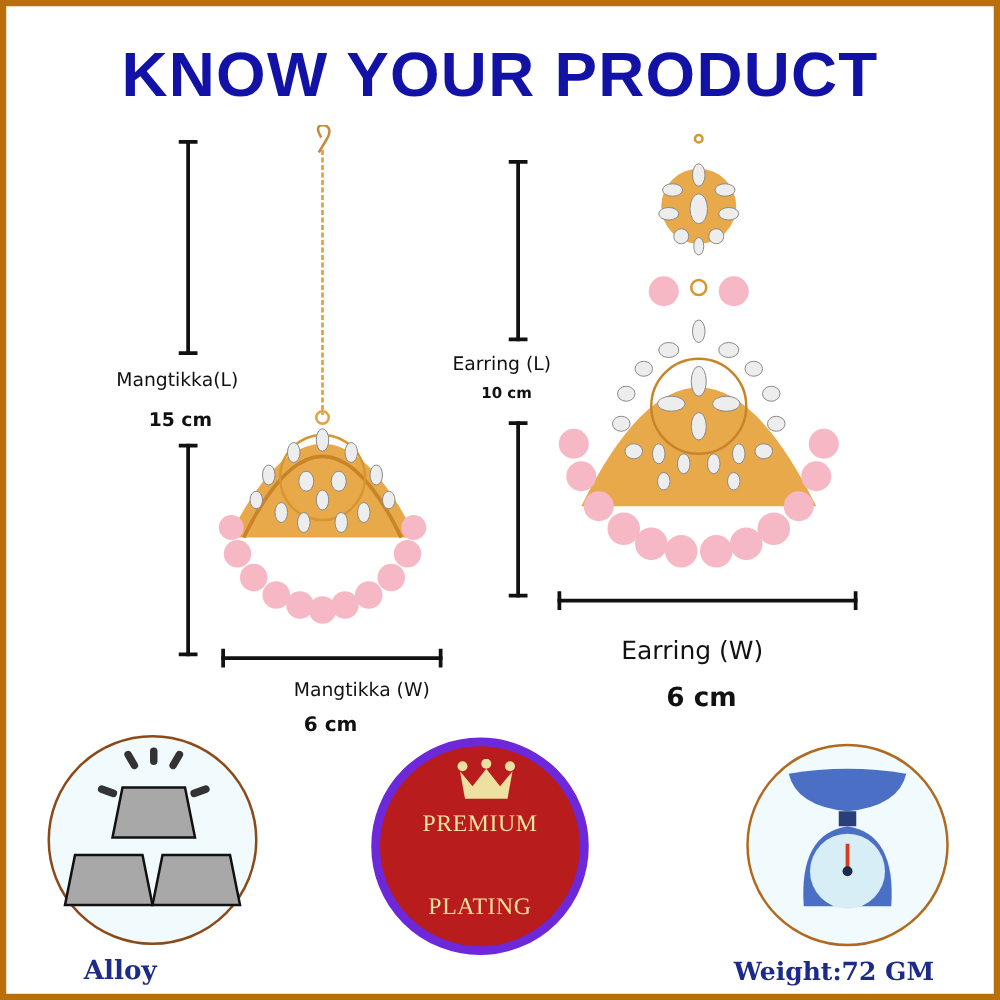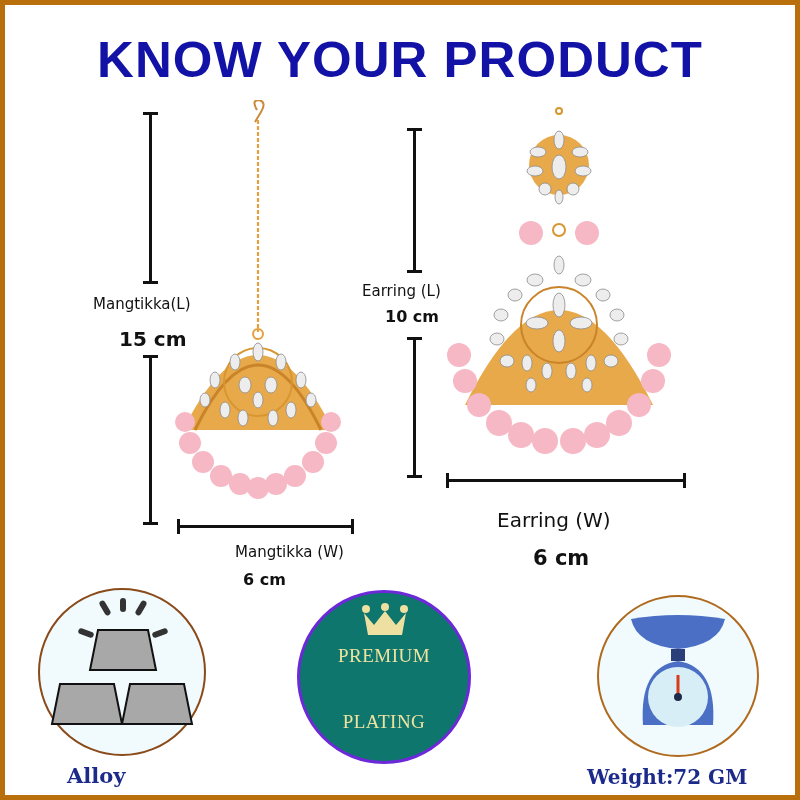--- a/index.html
+++ b/index.html
@@ -34,21 +34,21 @@
 </style>
 </head>
 <body>
 
 <div class="frame">
 
   <div class="title">KNOW YOUR PRODUCT</div>
 
   <div class="bar-v" style="left:144px; top:107px; height:172px;"></div>
   <div class="lbl" style="left:88px; top:290px; font-size:15px;">Mangtikka(L)</div>
-  <div class="lbl" style="left:114px; top:322px; font-size:20px; font-weight:bold;">15 cm</div>
+  <div class="lbl" style="left:114px; top:322px; font-size:15px; font-weight:bold;">15 cm</div>
   <div class="bar-v" style="left:144px; top:350px; height:170px;"></div>
   <div class="bar-h" style="left:172px; top:520px; height:3px; width:177px;"></div>
   <div class="lbl" style="left:198px; top:538px; font-size:15px;margin-left:32px;">Mangtikka (W)</div>
   <div class="lbl" style="left:238px; top:565px; font-size:16px; font-weight:bold;">6 cm</div>
 
   <svg class="jewel" style="left:150px; top:95px;" width="220" height="410" viewBox="0 0 220 410">
     <path d="M102 10 q-6 -10 2 -10 q8 2 2 12 l-6 10" fill="none" stroke="#C98A3A" stroke-width="2"></path>
     <g stroke="#E6A040" stroke-width="2.2" fill="none">
       <line x1="103" y1="20" x2="103" y2="232" stroke-dasharray="4 2"></line>
     </g>
@@ -82,21 +82,21 @@
       <circle cx="66" cy="376" r="11"></circle>
         <circle cx="140" cy="376" r="11"></circle>
       <circle cx="85" cy="384" r="11"></circle>
         <circle cx="121" cy="384" r="11"></circle>
       <circle cx="103" cy="388" r="11"></circle>
     </g>
   </svg>
 
   <div class="bar-v" style="left:408px; top:123px; height:145px;"></div>
   <div class="lbl" style="left:357px; top:277px; font-size:15px;">Earring (L)</div>
-  <div class="lbl" style="left:380px; top:302px; font-size:16px; font-weight:bold;">10 cm</div>
+  <div class="lbl" style="left:380px; top:302px; font-size:12px; font-weight:bold;">10 cm</div>
   <div class="bar-v" style="left:408px; top:332px; height:141px;"></div>
   <div class="bar-h" style="left:441px; top:474px; height:3px; width:240px;"></div>
   <div class="lbl" style="left:492px; top:503px; font-size:20px;">Earring (W)</div>
   <div class="lbl" style="left:528px; top:541px; font-size:21px; font-weight:bold;">6 cm</div>
 
   <svg class="jewel" style="left:430px; top:100px;" width="260" height="360" viewBox="0 0 260 360">
     <circle cx="124" cy="6" r="3" fill="none" stroke="#D7962F" stroke-width="2"></circle>
     <g fill="#E8A94A">
       <circle cx="124" cy="60" r="30"></circle>
     </g>
@@ -164,21 +164,21 @@
         <rect x="38" y="40" width="16" height="6" rx="3" transform="rotate(20 46 43)"></rect>
         <rect x="112" y="40" width="16" height="6" rx="3" transform="rotate(-20 120 43)"></rect>
       </g>
       <path d="M58 40 h50 l8 40 h-66 z" fill="#A8A8A8" stroke="#111" stroke-width="2"></path>
       <path d="M20 94 h54 l8 40 h-70 z" fill="#A8A8A8" stroke="#111" stroke-width="2"></path>
       <path d="M90 94 h54 l8 40 h-70 z" fill="#A8A8A8" stroke="#111" stroke-width="2"></path>
     </svg>
   </div>
   <div class="caption" style="left:62px; top:758px; font-size:21px;">Alloy</div>
 
-  <div class="badge" style="left:292px; top:585px; width:174px; height:174px; border:3px solid #6d28d9; background:#0f766e;">
+  <div class="badge" style="left:292px; top:585px; width:174px; height:174px; border:7px solid #6d28d9; background:#b91c1c;">
     <svg style="position:absolute; left:60px; top:10px;" width="50" height="34" viewBox="0 0 50 34">
       <circle cx="6" cy="6" r="4" fill="#EEE0A0"></circle>
         <circle cx="25" cy="4" r="4" fill="#EEE0A0"></circle>
         <circle cx="44" cy="6" r="4" fill="#EEE0A0"></circle>
       <path d="M4 10 L14 22 L25 8 L36 22 L46 10 L42 32 H8 Z" fill="#EEE0A0"></path>
     </svg>
     <div class="crown-text" style="top:52px;">PREMIUM</div>
     <div class="crown-text" style="top:118px;">PLATING</div>
   </div>
 

